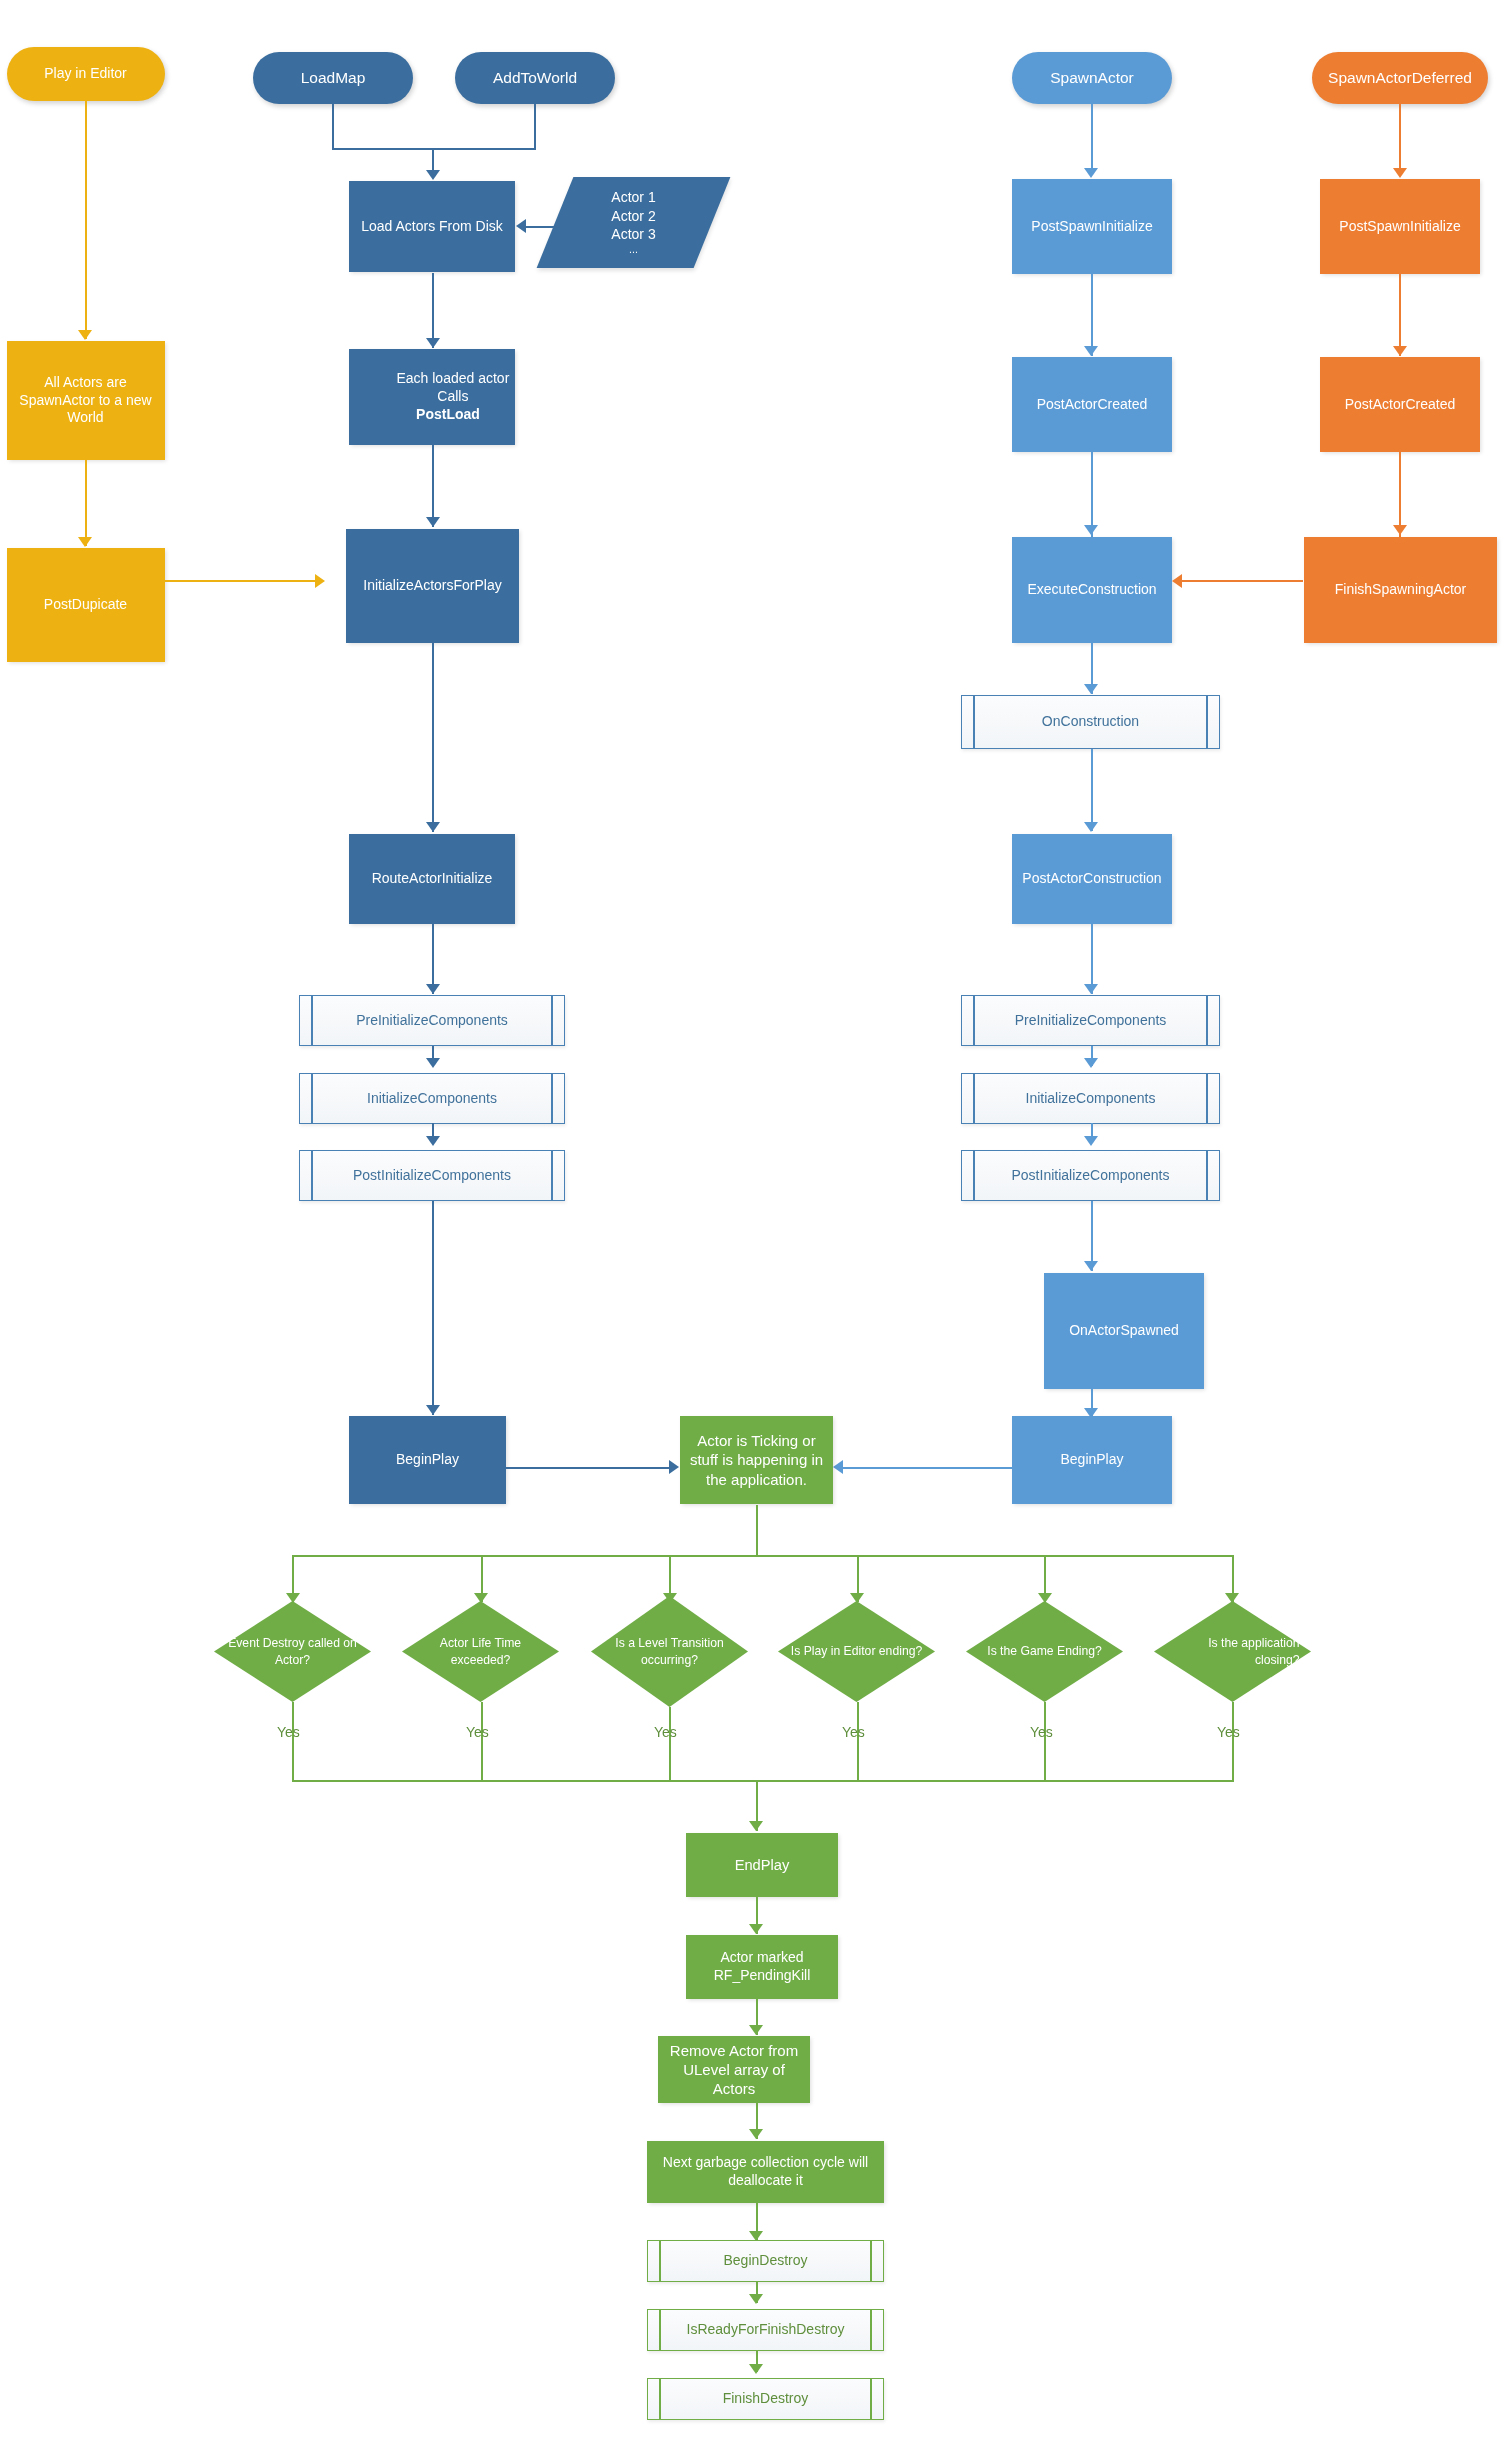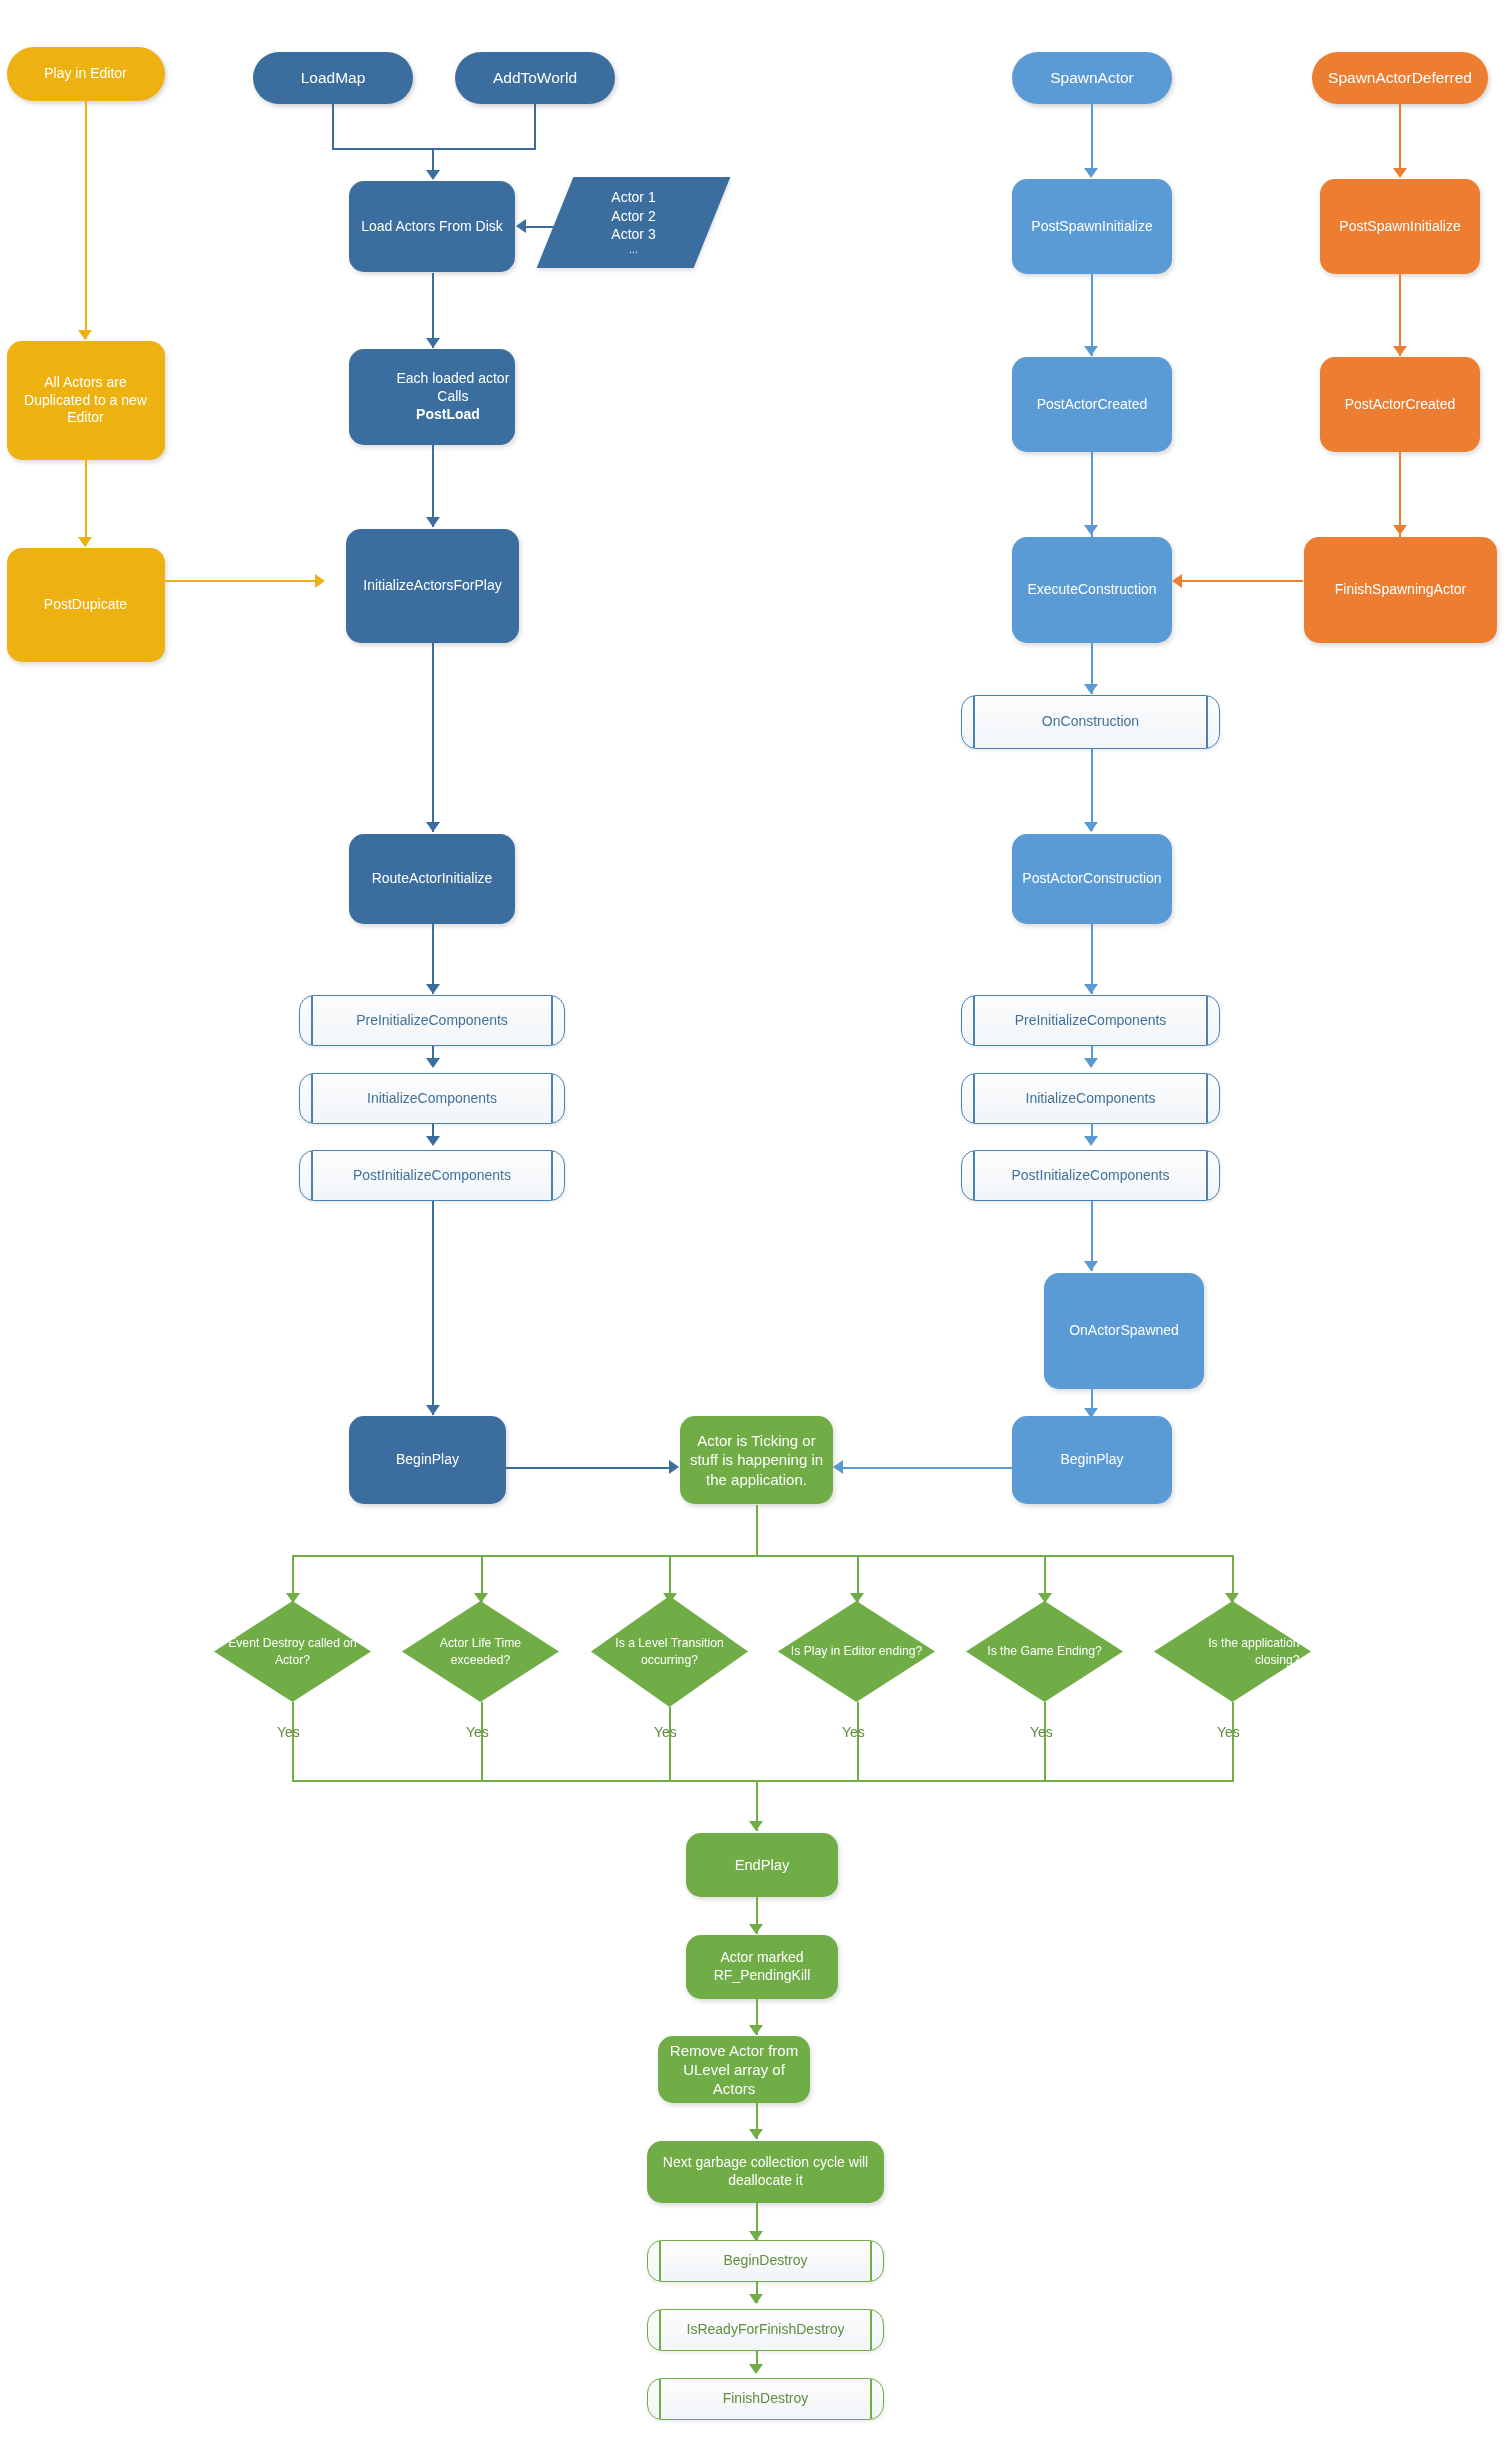--- a/index.html
+++ b/index.html
@@ -1,21 +1,21 @@
 <!DOCTYPE html>
 <html style="font-size:13px"><head>
 <meta charset="utf-8">
 <style>
   html,body{margin:0;padding:0;background:#ffffff;}
   body{font-family:"Liberation Sans", sans-serif;}
   #canvas{position:relative;width:1507px;height:2462px;background:#fff;overflow:hidden;}
 
   
   .node{position:absolute;box-sizing:border-box;display:flex;align-items:center;
-        justify-content:center;text-align:center;color:#ffffff;line-height:1.28;border-radius:15px;}
+        justify-content:center;text-align:center;color:#ffffff;line-height:1.28;}
   .node span{display:block;width:100%;padding:0 4.9px;}
 
   
   .proc{border:none;box-shadow:1.6px 2.4px 4.1px rgba(0,0,0,.13);}
 
   
   .term{border-radius:815px;box-shadow:1.6px 2.4px 4.9px rgba(0,0,0,.18);}
 
   
   .pre{background:linear-gradient(180deg,#fbfcfd 0%,#f2f5f8 100%);
@@ -81,21 +81,21 @@
 
 <div id="canvas">
 
   <div class="node term c-gold t17" style="left:6.5px;top:47px;width:158px;height:54px;">
     <span>Play in Editor</span>
   </div>
   <div class="ln vl b-gold" style="left:85px;top:101px;height:238px;"></div>
   <div class="ar down gold" style="left:78px;top:330px;"></div>
 
   <div class="node proc c-gold t17" style="left:6.5px;top:341px;width:158px;height:119px;">
-    <span>All Actors are Duplicated to a new Editor</span>
+    <span>All Actors are SpawnActor to a new World</span>
   </div>
   <div class="ln vl b-gold" style="left:85px;top:460px;height:86px;"></div>
   <div class="ar down gold" style="left:78px;top:537px;"></div>
 
   <div class="node proc c-gold t17" style="left:6.5px;top:548px;width:158px;height:114px;">
     <span>PostDupicate</span>
   </div>
   <div class="ln hl b-gold" style="left:165px;top:580px;width:150px;"></div>
   <div class="ar right gold" style="left:315px;top:574px;"></div>
 

